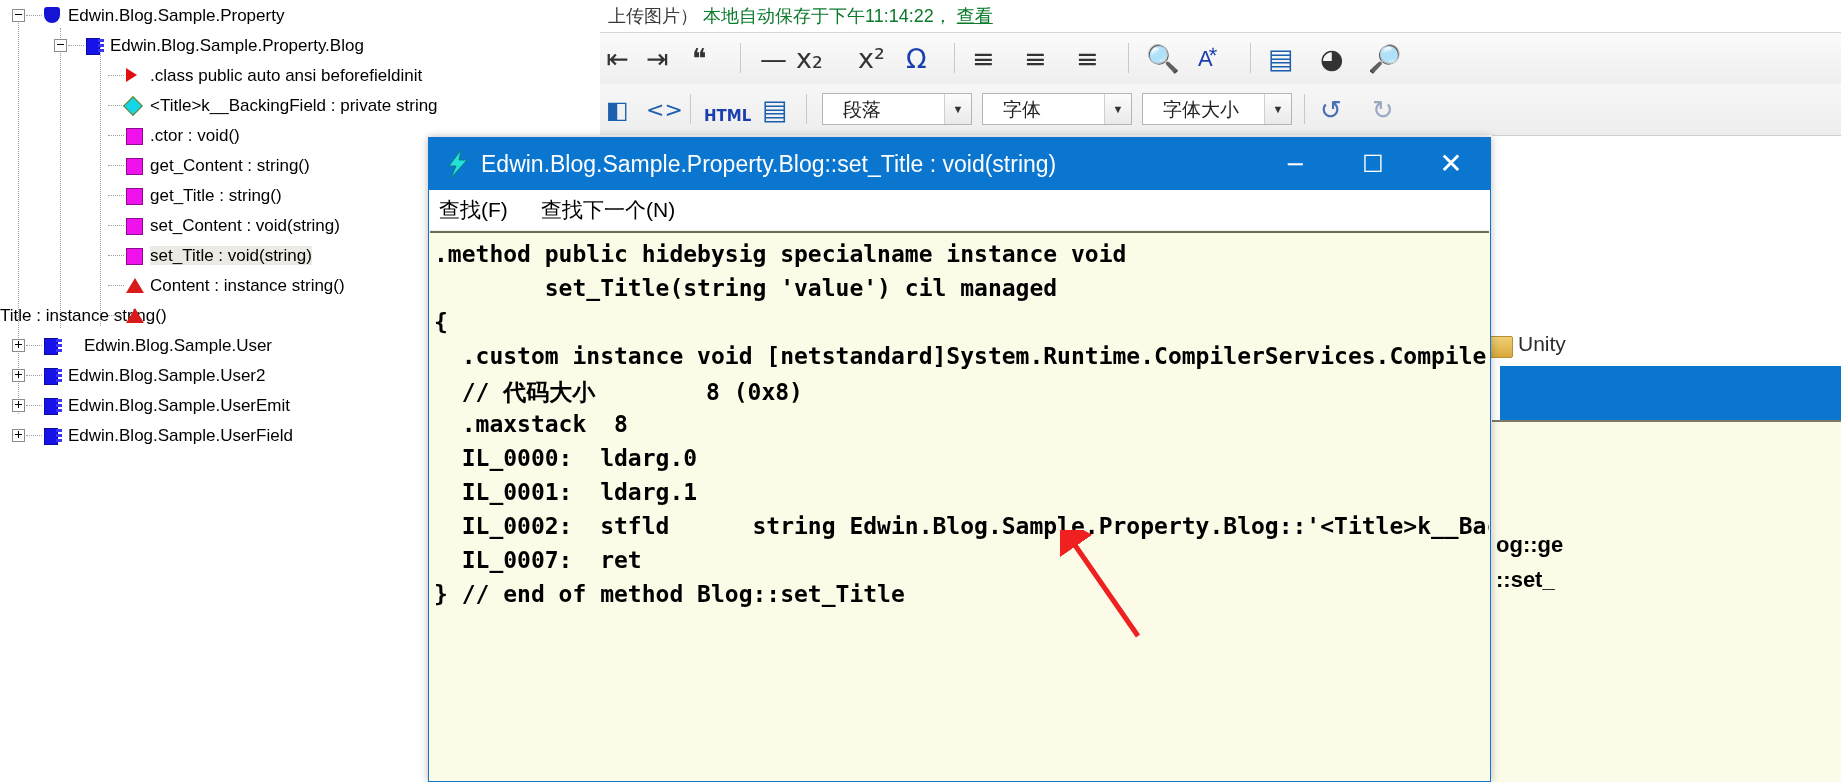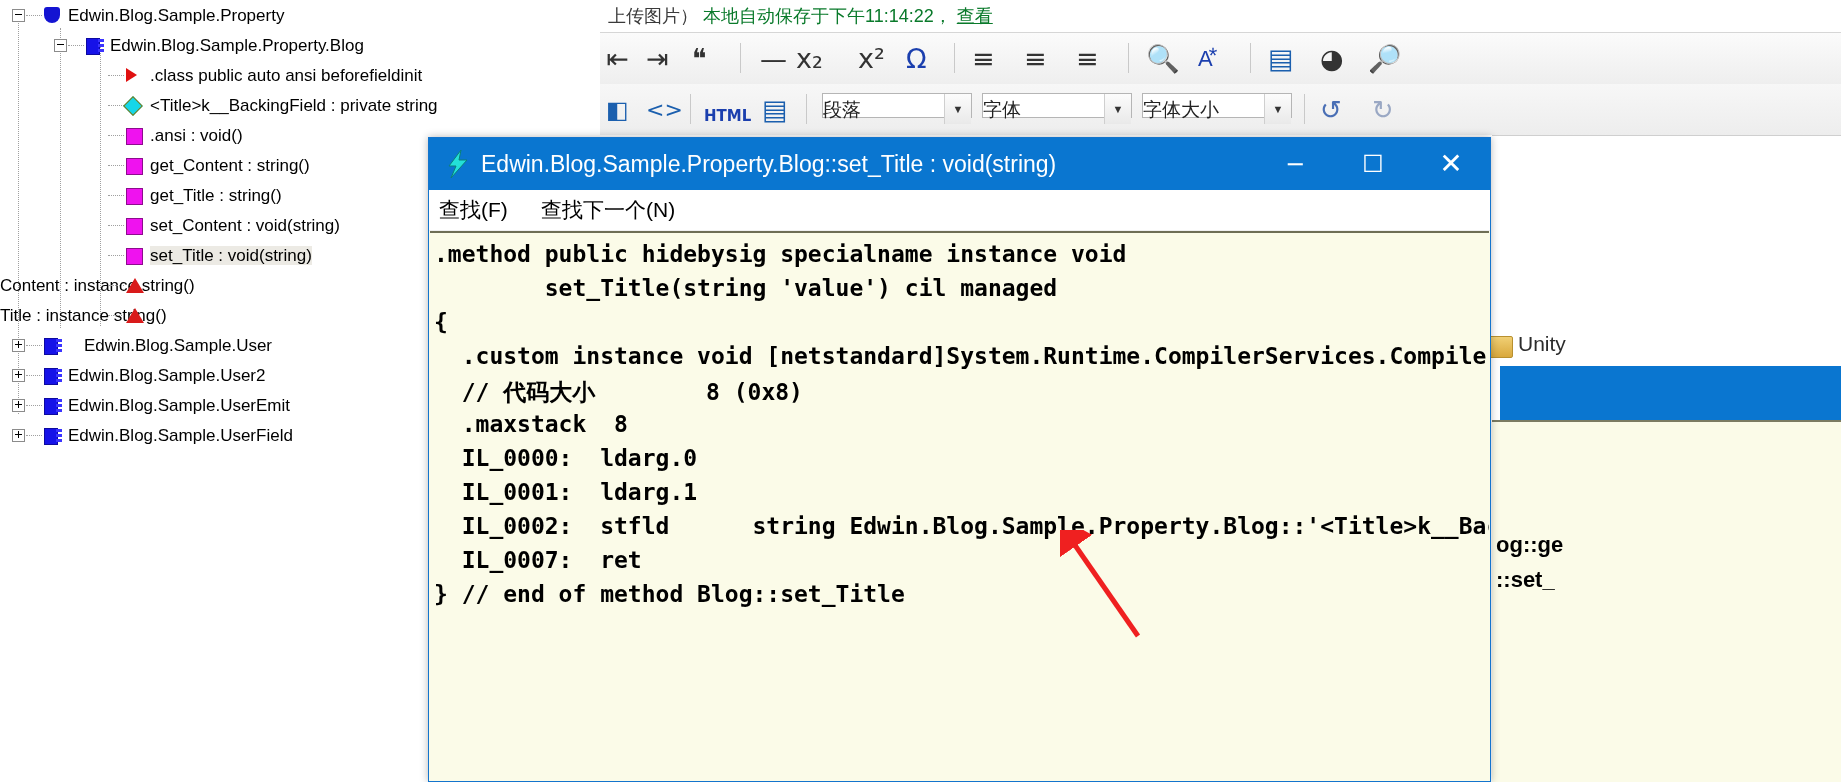--- a/index.html
+++ b/index.html
@@ -80,22 +80,22 @@
   #toolbar-row2{
     position:absolute;left:0;top:84px;right:0;height:51px;
     background:linear-gradient(#f7f7f7,#ededed);
   }
   .tb-ico{
     position:absolute;top:10px;font-size:27px;color:#333;
     font-family:"DejaVu Sans", sans-serif;line-height:32px;
   }
   .tb-sep{position:absolute;top:10px;width:1px;height:30px;background:#c9c9c9;}
   .tb-field{
-    position:absolute;top:9px;height:25px;border:1px solid #b5b5b5;background:#fff;
-    font-size:19px;color:#222;line-height:32px;padding-left:0;box-sizing:border-box;
+    position:absolute;top:9px;height:32px;border:1px solid #b5b5b5;background:#fff;
+    font-size:19px;color:#222;line-height:32px;padding-left:20px;box-sizing:border-box;
   }
   .tb-field .caret{
     position:absolute;right:0;top:0;width:26px;height:30px;
     background:linear-gradient(#fcfcfc,#e9e9e9);border-left:1px solid #cfcfcf;
     text-align:center;font-size:11px;line-height:30px;color:#333;
   }
   
   #right-white{
     position:absolute;left:1492px;top:135px;width:349px;height:70px;background:#fff;
     border-top:1px solid #cfcfcf;
@@ -233,26 +233,26 @@
   <div id="tree-rows">
       <div class="tree-row"><div class="expander" style="left: 12px;"></div><div class="dots-h" style="left: 26px; top: 15px;"></div><div class="ic ic-ns" style="left: 44px;"></div><span class="lbl" style="margin-left: 68px;">Edwin.Blog.Sample.Property</span></div>
       <div class="tree-row"><div class="expander" style="left: 54px;"></div><div class="dots-h" style="left: 68px; top: 15px;"></div><div class="ic-class" style="left: 86px; position: absolute;">
           <div class="body"></div>
           <div class="b1"></div>
           <div class="b2"></div>
           <div class="b3"></div>
         </div><span class="lbl" style="margin-left: 110px;">Edwin.Blog.Sample.Property.Blog</span></div>
       <div class="tree-row"><div class="dots-h" style="left: 108px; top: 15px;"></div><div class="ic ic-arrow" style="left: 126px;"></div><span class="lbl" style="margin-left: 150px;">.class public auto ansi beforefieldinit</span></div>
       <div class="tree-row"><div class="dots-h" style="left: 108px; top: 15px;"></div><div class="ic ic-diamond" style="left: 126px;"></div><span class="lbl" style="margin-left: 150px;">&lt;Title&gt;k__BackingField : private string</span></div>
-      <div class="tree-row"><div class="dots-h" style="left: 108px; top: 15px;"></div><div class="ic ic-square" style="left: 126px;"></div><span class="lbl" style="margin-left: 150px;">.ansi : void()</span></div>
+      <div class="tree-row"><div class="dots-h" style="left: 108px; top: 15px;"></div><div class="ic ic-square" style="left: 126px;"></div><span class="lbl" style="margin-left: 150px;">.ctor : void()</span></div>
       <div class="tree-row"><div class="dots-h" style="left: 108px; top: 15px;"></div><div class="ic ic-square" style="left: 126px;"></div><span class="lbl" style="margin-left: 150px;">get_Content : string()</span></div>
       <div class="tree-row"><div class="dots-h" style="left: 108px; top: 15px;"></div><div class="ic ic-square" style="left: 126px;"></div><span class="lbl" style="margin-left: 150px;">get_Title : string()</span></div>
       <div class="tree-row"><div class="dots-h" style="left: 108px; top: 15px;"></div><div class="ic ic-square" style="left: 126px;"></div><span class="lbl" style="margin-left: 150px;">set_Content : void(string)</span></div>
       <div class="tree-row sel"><div class="dots-h" style="left: 108px; top: 15px;"></div><div class="ic ic-square" style="left: 126px;"></div><span class="lbl" style="margin-left: 150px;">set_Title : void(string)</span></div>
-      <div class="tree-row"><div class="dots-h" style="left: 108px; top: 15px;"></div><div class="ic ic-tri" style="left: 126px;"></div><span class="lbl" style="">Content : instance string()</span></div>
+      <div class="tree-row"><div class="dots-h" style="left: 108px; top: 15px;"></div><div class="ic ic-tri" style="left: 126px;"></div><span class="lbl" style="margin-left: 150px;">Content : instance string()</span></div>
       <div class="tree-row"><div class="dots-h" style="left: 108px; top: 15px;"></div><div class="ic ic-tri" style="left: 126px;"></div><span class="lbl" style="">Title : instance string()</span></div>
       <div class="tree-row"><div class="expander plus" style="left: 12px;"></div><div class="dots-h" style="left: 26px; top: 15px;"></div><div class="ic-class" style="left: 44px; position: absolute;">
           <div class="body"></div>
           <div class="b1"></div>
           <div class="b2"></div>
           <div class="b3"></div>
         </div><span class="lbl" style="margin-left: 84px;">Edwin.Blog.Sample.User</span></div>
       <div class="tree-row"><div class="expander plus" style="left: 12px;"></div><div class="dots-h" style="left: 26px; top: 15px;"></div><div class="ic-class" style="left: 44px; position: absolute;">
           <div class="body"></div>
           <div class="b1"></div>

